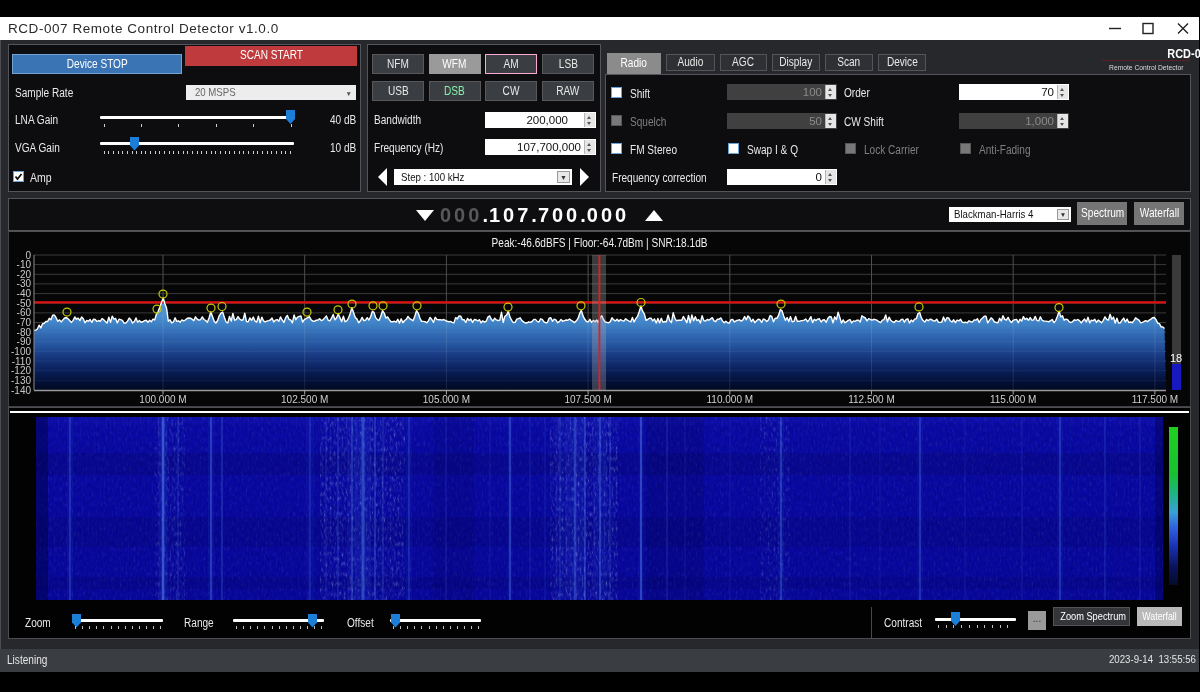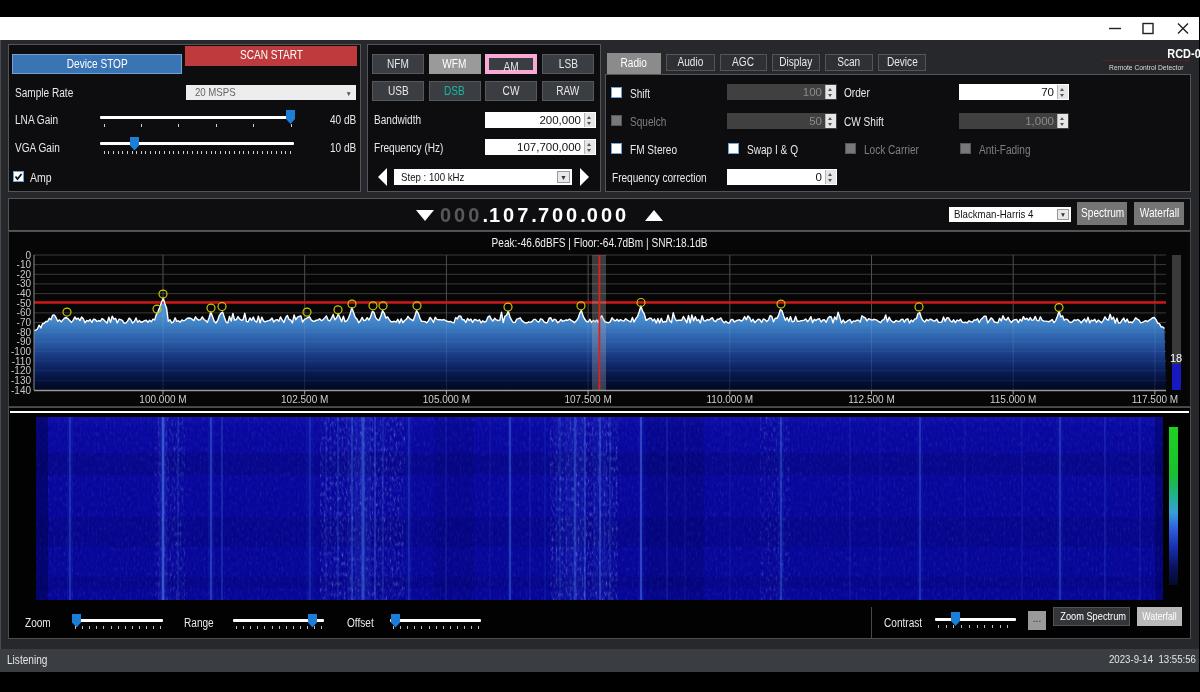--- a/index.html
+++ b/index.html
@@ -23,20 +23,21 @@
   border-top:3.5px solid #555; border-bottom:none; }
 .cb { width:11px; height:11px; background:#fff; border:1px solid #6aa3d8; }
 .cbD { background:#787878; border:1px solid #565656; }
 .track { background:#fff; height:3px; border-radius:1px; }
 .thumb { width:9px; height:14px; background:#1b7fd8;
   clip-path:polygon(0 0,100% 0,100% 64%,50% 100%,0 64%); }
 .tick { width:1px; height:3px; background:#cfcfcf; }
 </style></head>
 <body>
 <div class="abs" id="titlebar">
+  <div class="abs t">RCD-007 Remote Control Detector v1.0.0</div>
   <svg class="abs" style="left:1102px;top:0" width="97" height="23" viewBox="0 0 97 23">
     <line x1="7" y1="11.5" x2="19" y2="11.5" stroke="#222" stroke-width="1.4"></line>
     <rect x="41" y="6.5" width="10" height="10" fill="none" stroke="#222" stroke-width="1.4"></rect>
     <path d="M76 6.5 L86 16.5 M86 6.5 L76 16.5" stroke="#222" stroke-width="1.4"></path>
   </svg>
 </div>
 <div class="abs" id="content"></div>
 
 <div class="abs panel" style="left:8px;top:44px;width:353px;height:148px"></div>
 <div class="abs" style="left:12px;top:54px;width:170px;height:20px;background:#3a74b4;border:1px solid #71a3d4;color:#fff;font-size:12px;text-align:center;line-height:19px"><span class="tx">Device STOP</span></div>
@@ -100,28 +101,28 @@
 <div class="abs tick" style="left:289.9px;top:150.5px"></div>
 <div class="abs cb" style="left:13px;top:171px"></div>
 <svg class="abs" style="left:13px;top:171px" width="11" height="11">
     <path d="M2.5 5.5 L4.5 8 L8.5 3" stroke="#111" stroke-width="1.8" fill="none"></path>
   </svg>
 <div class="abs lbl" style="left:30px;top:171px;font-size:12.5px">Amp</div>
 
 <div class="abs panel" style="left:367px;top:44px;width:234px;height:148px"></div>
 <div class="abs" style="left:372px;top:54px;width:52px;height:20px;background:#3a3d41;border:1px solid #56585c;color:#e8e8e8;font-size:12px;text-align:center;line-height:19px"><span class="tx">NFM</span></div>
 <div class="abs" style="left:428.7px;top:54px;width:52px;height:20px;background:#9a9a9a;border:1px solid #9a9a9a;color:#fff;font-size:12px;text-align:center;line-height:19px"><span class="tx">WFM</span></div>
-<div class="abs" style="left:485.3px;top:54px;width:52px;height:20px;background:#3a3d41;border:4px solid #f9a8d4;color:#e8e8e8;font-size:12px;text-align:center;line-height:19px"><span class="tx">AM</span></div>
+<div class="abs" style="left:485.3px;top:54px;width:52px;height:20px;background:#3a3d41;border:1px solid #f9a8d4;color:#e8e8e8;font-size:12px;text-align:center;line-height:19px"><span class="tx">AM</span></div>
 <div class="abs" style="left:542px;top:54px;width:52px;height:20px;background:#3a3d41;border:1px solid #56585c;color:#e8e8e8;font-size:12px;text-align:center;line-height:19px"><span class="tx">LSB</span></div>
 <div class="abs" style="left:372px;top:81px;width:52px;height:20px;background:#3a3d41;border:1px solid #56585c;color:#e8e8e8;font-size:12px;text-align:center;line-height:19px"><span class="tx">USB</span></div>
-<div class="abs" style="left:428.7px;top:81px;width:52px;height:20px;background:#3a3d41;border:1px solid #56585c;color:#14b8a6;font-size:12px;text-align:center;line-height:19px"><span class="tx">DSB</span></div>
+<div class="abs" style="left:428.7px;top:81px;width:52px;height:20px;background:#3a3d41;border:1px solid #56585c;color:#86efac;font-size:12px;text-align:center;line-height:19px"><span class="tx">DSB</span></div>
 <div class="abs" style="left:485.3px;top:81px;width:52px;height:20px;background:#3a3d41;border:1px solid #56585c;color:#e8e8e8;font-size:12px;text-align:center;line-height:19px"><span class="tx">CW</span></div>
 <div class="abs" style="left:542px;top:81px;width:52px;height:20px;background:#3a3d41;border:1px solid #56585c;color:#e8e8e8;font-size:12px;text-align:center;line-height:19px"><span class="tx">RAW</span></div>
 <div class="abs lbl" style="left:374px;top:113px">Bandwidth</div>
-<div class="abs inp" style="left:485px;top:112px;width:111px;height:16px;line-height:16px;padding-right:15px">200,000<span class="spin"></span></div>
+<div class="abs inp" style="left:485px;top:112px;width:111px;height:16px;line-height:16px;padding-right:28px">200,000<span class="spin"></span></div>
 <div class="abs lbl" style="left:374px;top:141px">Frequency (Hz)</div>
 <div class="abs inp" style="left:485px;top:139px;width:111px;height:16px;line-height:16px;padding-right:15px">107,700,000<span class="spin"></span></div>
 <svg class="abs" style="left:376px;top:167px" width="12" height="20">
     <path d="M11 1 L2 10 L11 19 Z" fill="#fff"></path>
   </svg>
 <div class="abs" style="left:394px;top:169px;width:178px;height:16px;background:#fff;font-size:11.5px;color:#111;line-height:16px;padding-left:7px"><span class="tx" style="transform-origin:0 50%">Step : 100 kHz</span><span style="position:absolute;right:2px;top:2px;width:13px;height:12px;background:#e8e8e8;border:1px solid #999;font-size:7px;color:#333;text-align:center;line-height:11px">▼</span></div>
 <svg class="abs" style="left:579px;top:167px" width="12" height="20">
     <path d="M1 1 L10 10 L1 19 Z" fill="#fff"></path>
   </svg>
 

